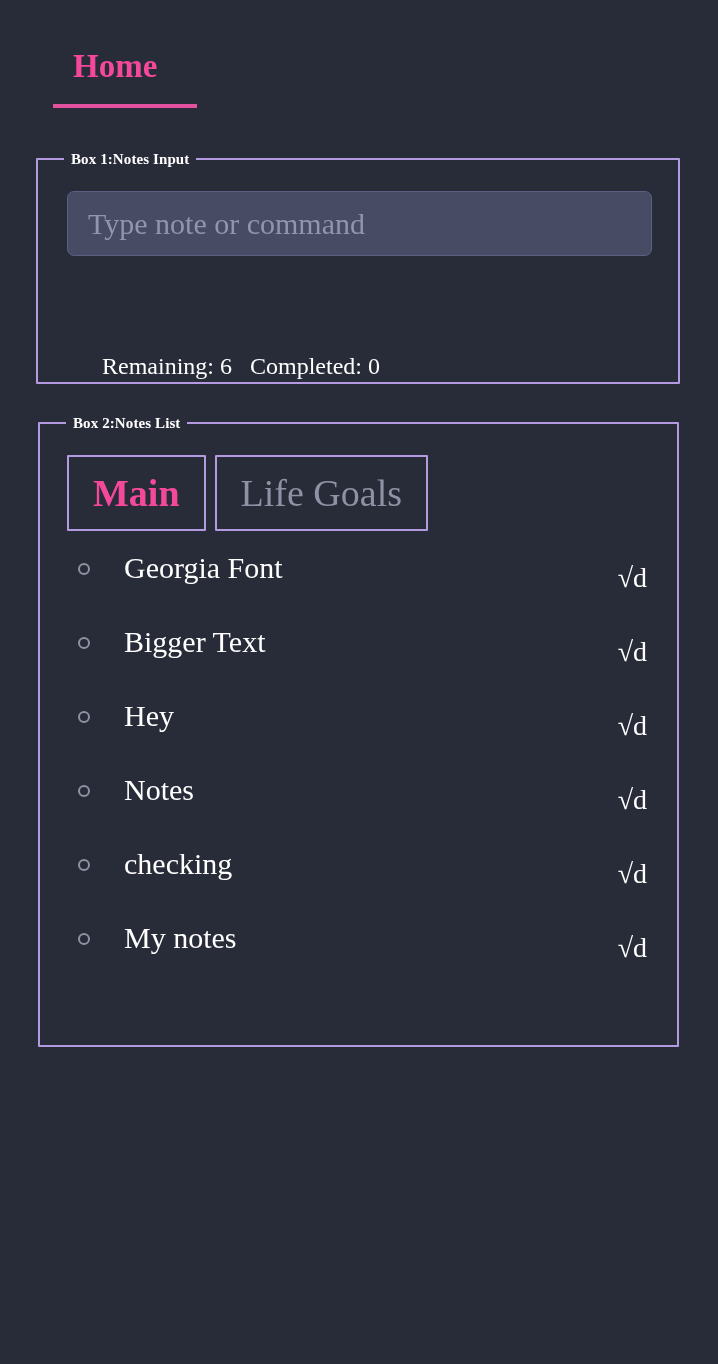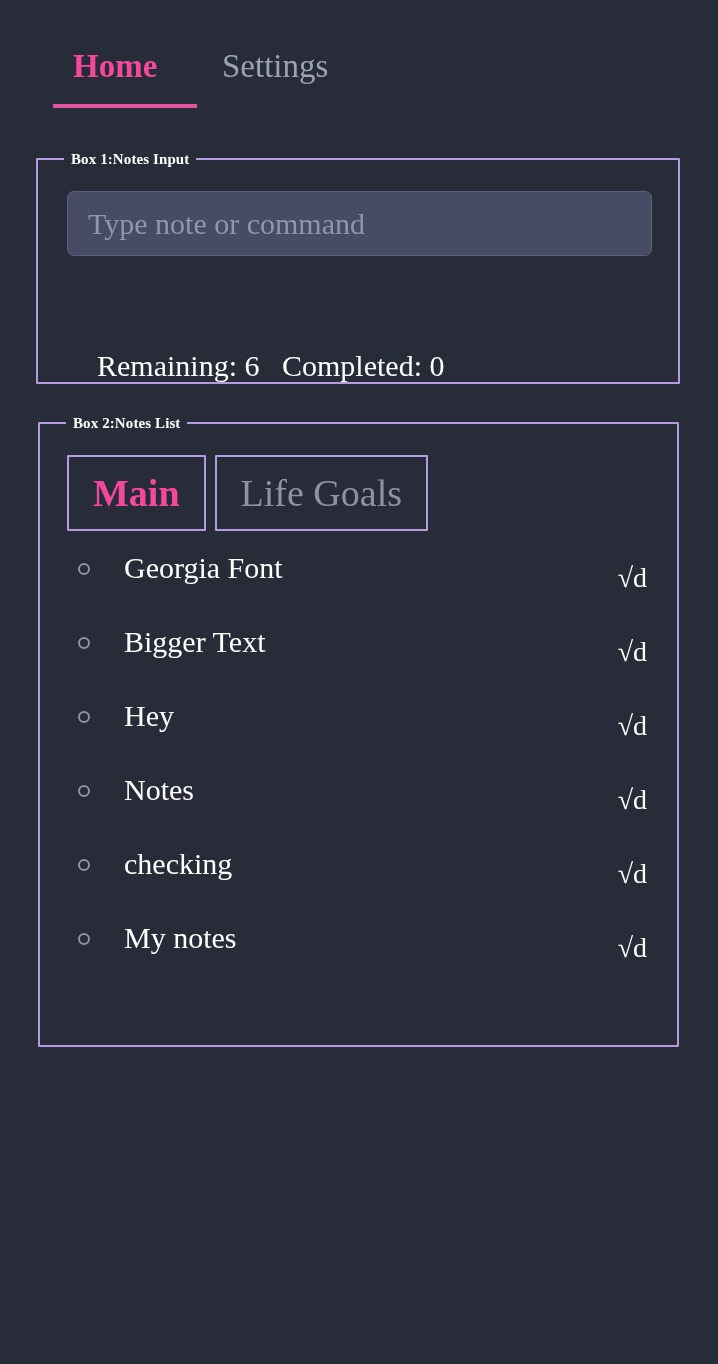--- a/index.html
+++ b/index.html
@@ -108,24 +108,24 @@
     outline: none;
   }
   .note-input::placeholder {
     color: #9096ac;
     opacity: 1;
   }
 
   
   .counts {
     position: absolute;
-    left: 29px;
+    left: 40px;
     top: 146px;
     color: #ffffff;
-    font-size: 30px;
+    font-size: 24px;
     line-height: 40px;
     white-space: pre;
   }
   .counts span { white-space: pre; }
 
   
   .listtabs {
     position: absolute;
     left: 27px;
     top: 31px;
@@ -193,21 +193,20 @@
     color: #ffffff;
     font-size: 28px;
     white-space: nowrap;
   }
 </style>
 </head>
 <body>
 
 <div class="tabbar">
   <button class="tab tab-home">Home</button>
-  <button class="tab tab-settings">Settings</button>
   <div class="tab-underline"></div>
 </div>
 
 <fieldset class="box" id="box1">
   <div class="box-legend">Box 1:Notes Input</div>
 
   <input class="note-input" type="text" placeholder="Type note or command" style="">
 
   <div class="counts">
     <span>Remaining:</span><span> </span><span>6</span><span>   </span><span>Completed:</span><span> </span><span>0</span>

